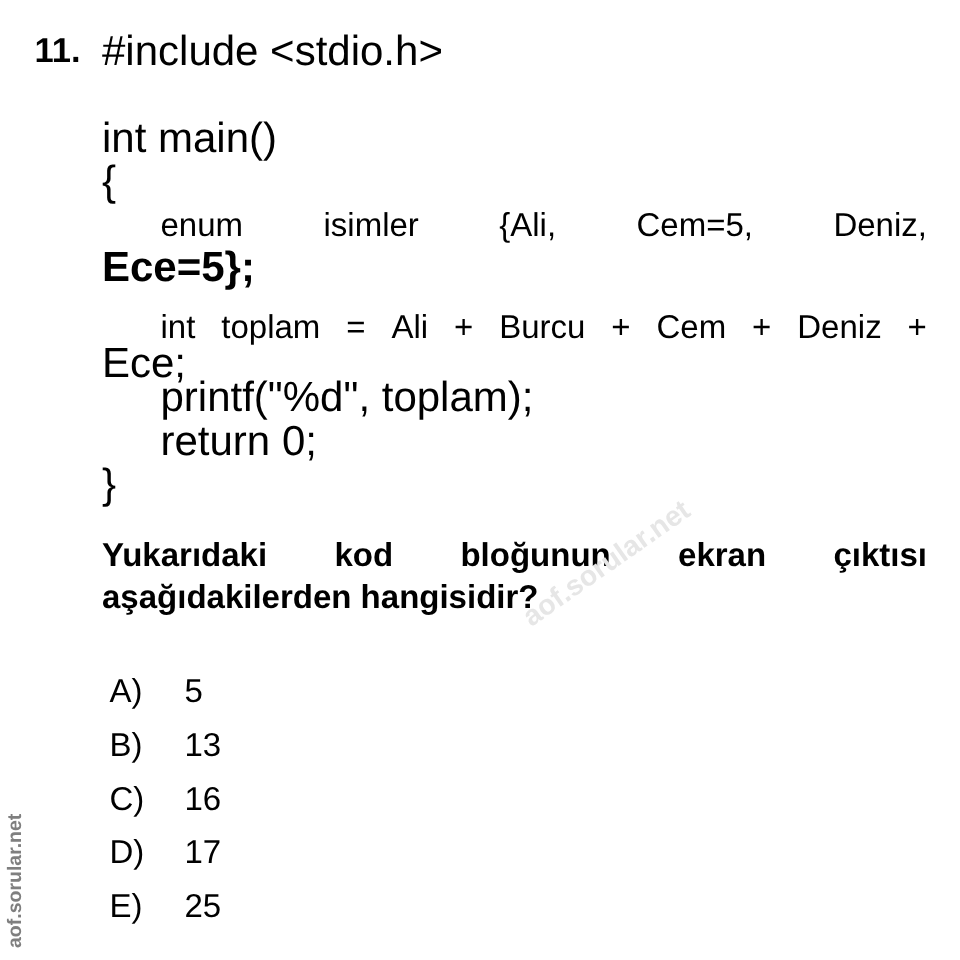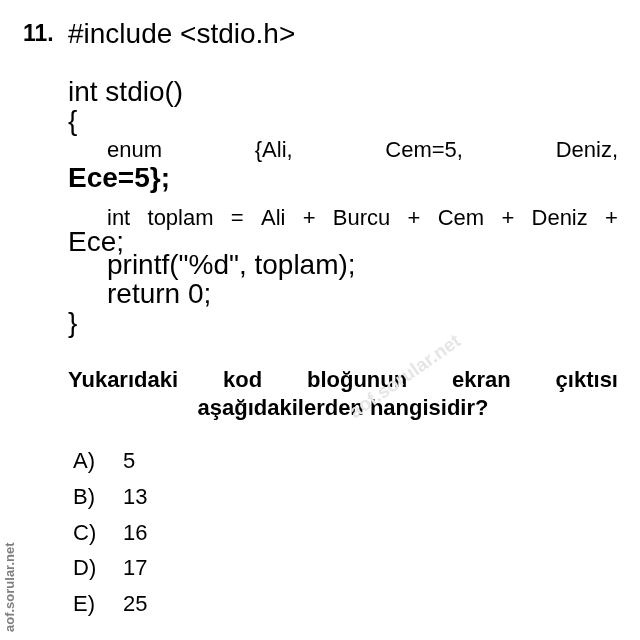--- a/index.html
+++ b/index.html
@@ -35,25 +35,26 @@
     position: absolute; left: 2px; top: 632px; font-size: 13px; font-weight: bold; color: #7f7f7f;
     transform: rotate(-90deg); transform-origin: left top; white-space: nowrap;
   }
 </style>
 </head>
 <body>
 
 <div class="qnum">11.</div>
 
 <div class="line" style="left:68px; top:21px;">#include &lt;stdio.h&gt;</div>
-<div class="line" style="left:68px; top:79px;">int stdio()</div>
+<div class="line" style="left:68px; top:79px;">int main()</div>
 <div class="line" style="left:68px; top:108px;">{</div>
 
 <div class="justify" style="top:137px; left:107px; width:511px;">
   <span>enum</span>
+  <span>isimler</span>
   <span>{Ali,</span>
   <span>Cem=5,</span>
   <span>Deniz,</span>
 </div>
 <div class="line" style="left:68px; top:165px;font-weight:bold;">Ece=5};</div>
 
 <div class="justify" style="top:205px; left:107px; width:511px;">
   <span>int</span>
   <span>toplam</span>
   <span>=</span>
@@ -65,21 +66,21 @@
   <span>+</span>
   <span>Deniz</span>
   <span>+</span>
 </div>
 <div class="line" style="left:68px; top:209px;margin-top:20px;">Ece;</div>
 
 <div class="line" style="left:107px; top:252px;">printf("%d", toplam);</div>
 <div class="line" style="left:107px; top:281px;">return 0;</div>
 <div class="line" style="left:68px; top:310px;">}</div>
 
-<div class="question" style="top:366px;text-align:center;">
+<div class="question" style="top:356px;">
   <div class="qrow">
     <span>Yukarıdaki</span>
     <span>kod</span>
     <span>bloğunun</span>
     <span>ekran</span>
     <span>çıktısı</span>
   </div>
   <div>aşağıdakilerden hangisidir?</div>
 </div>
 

